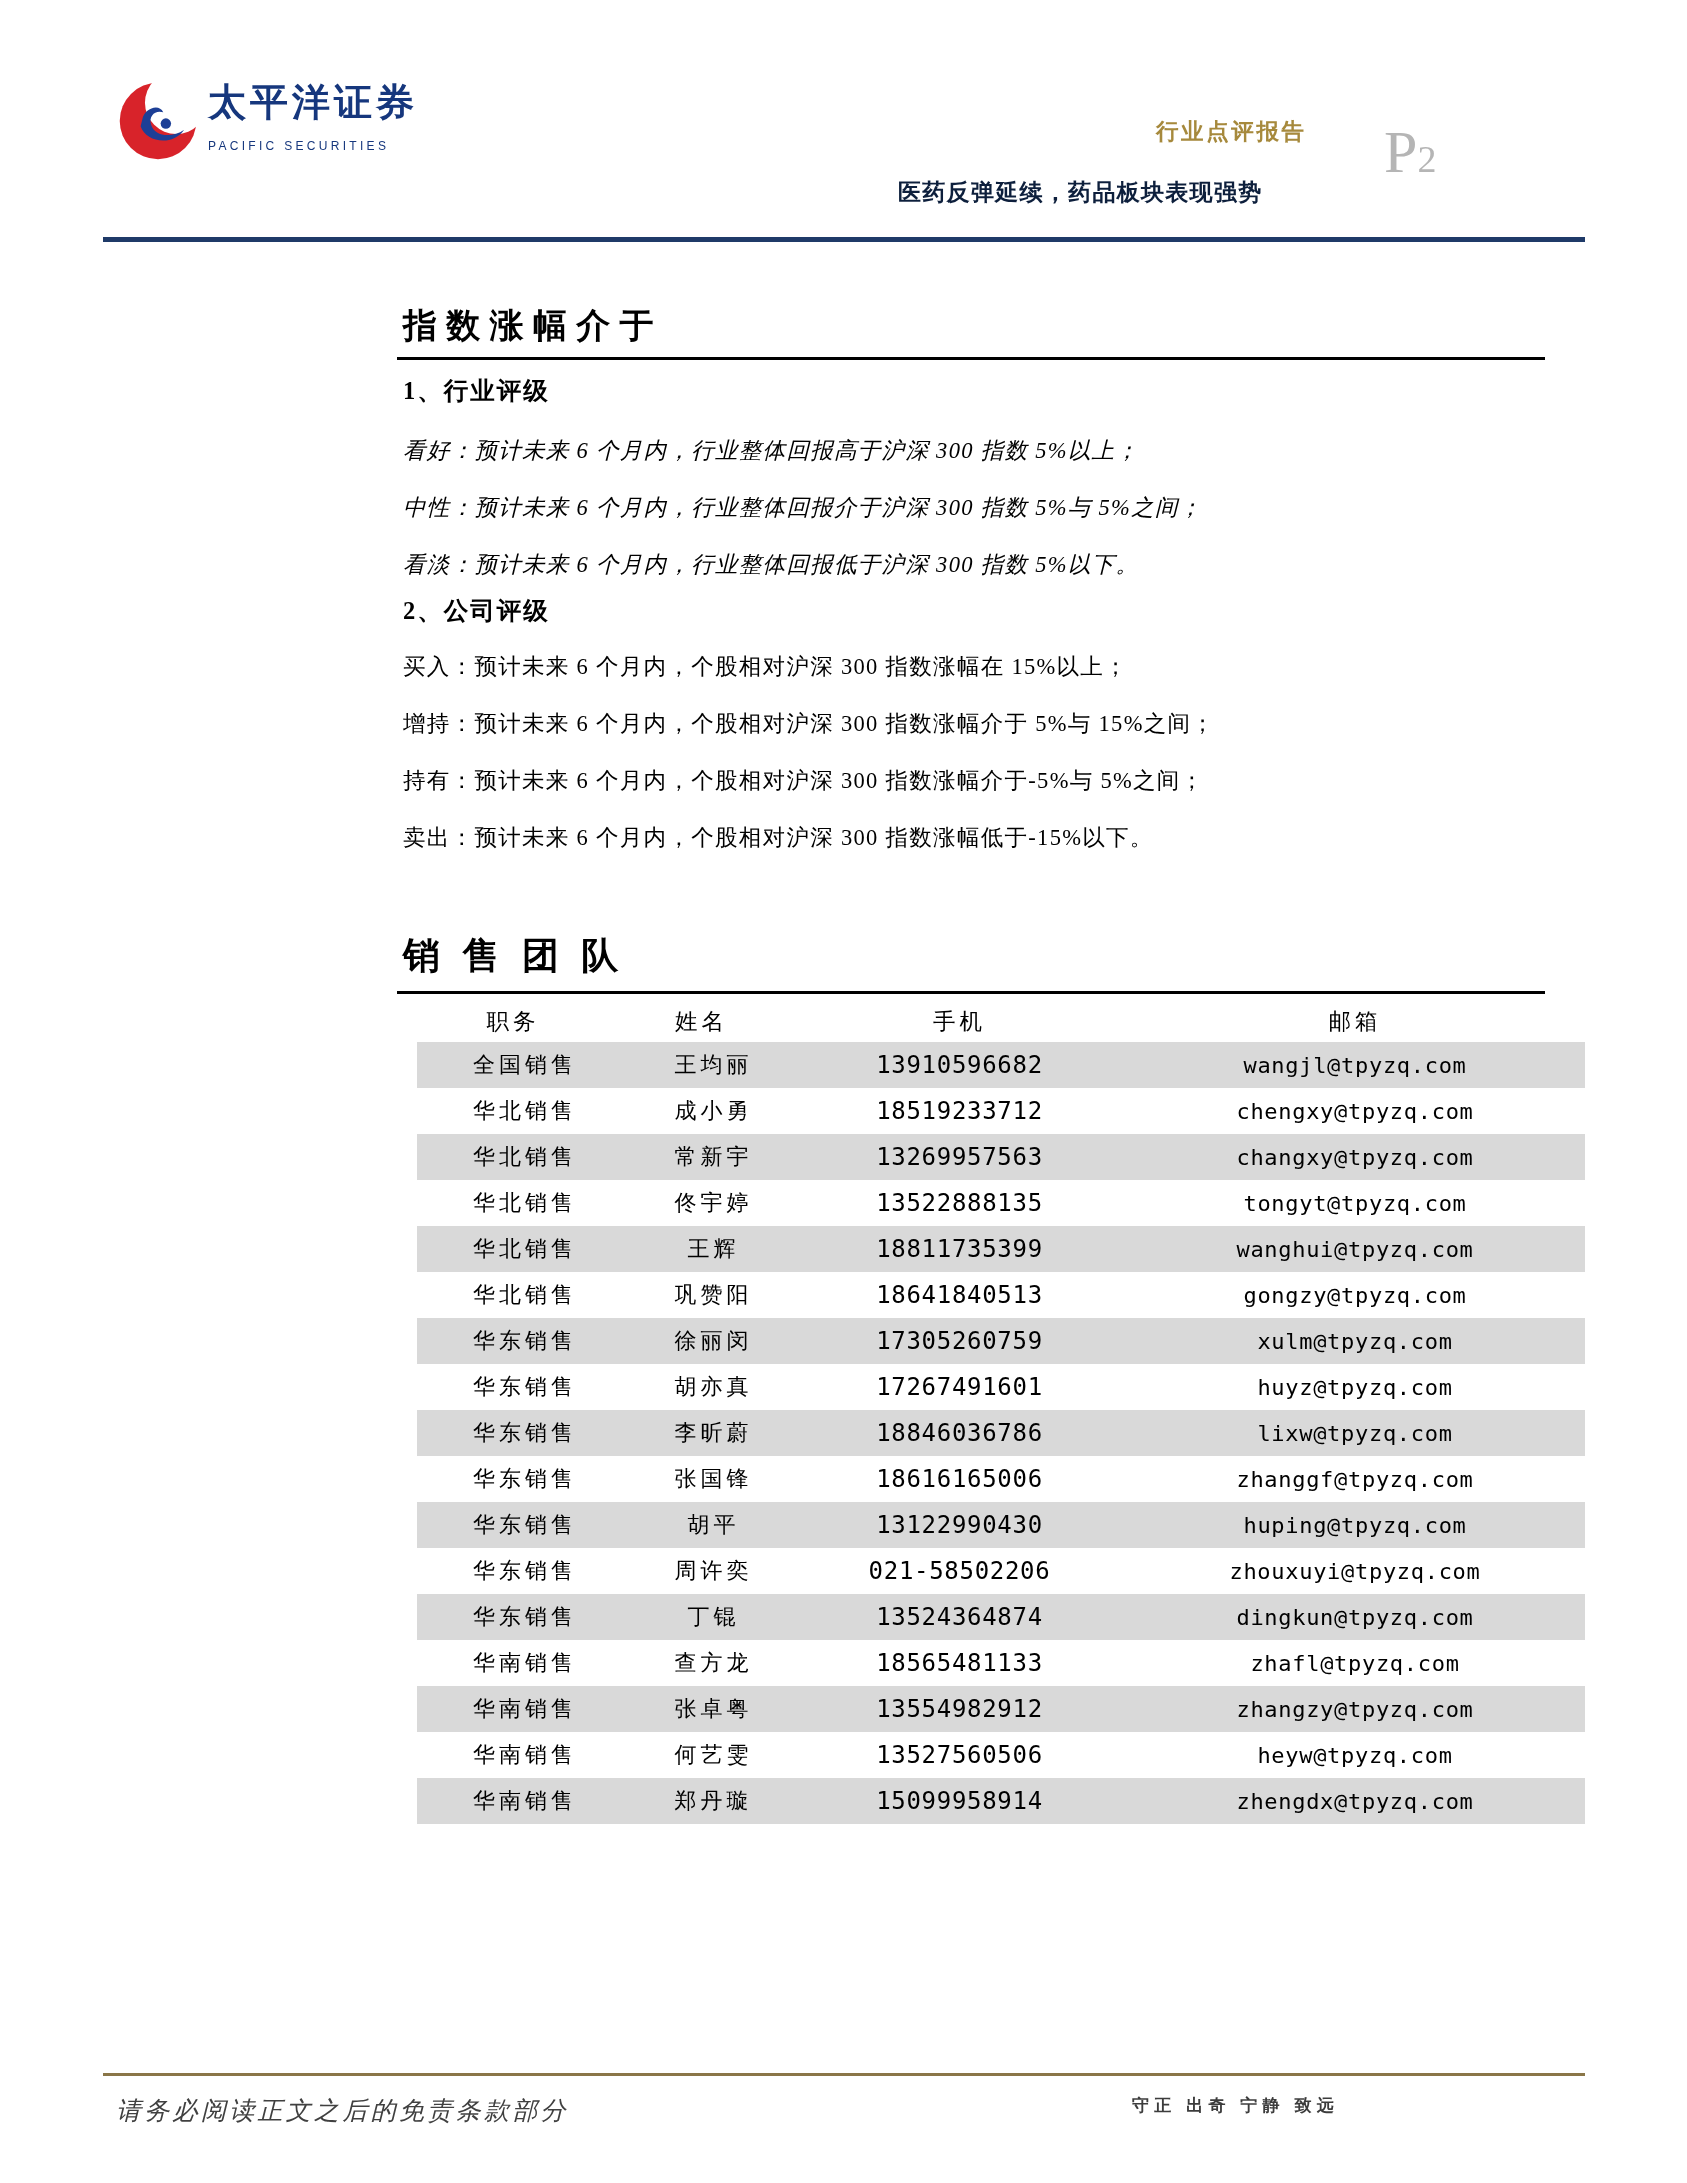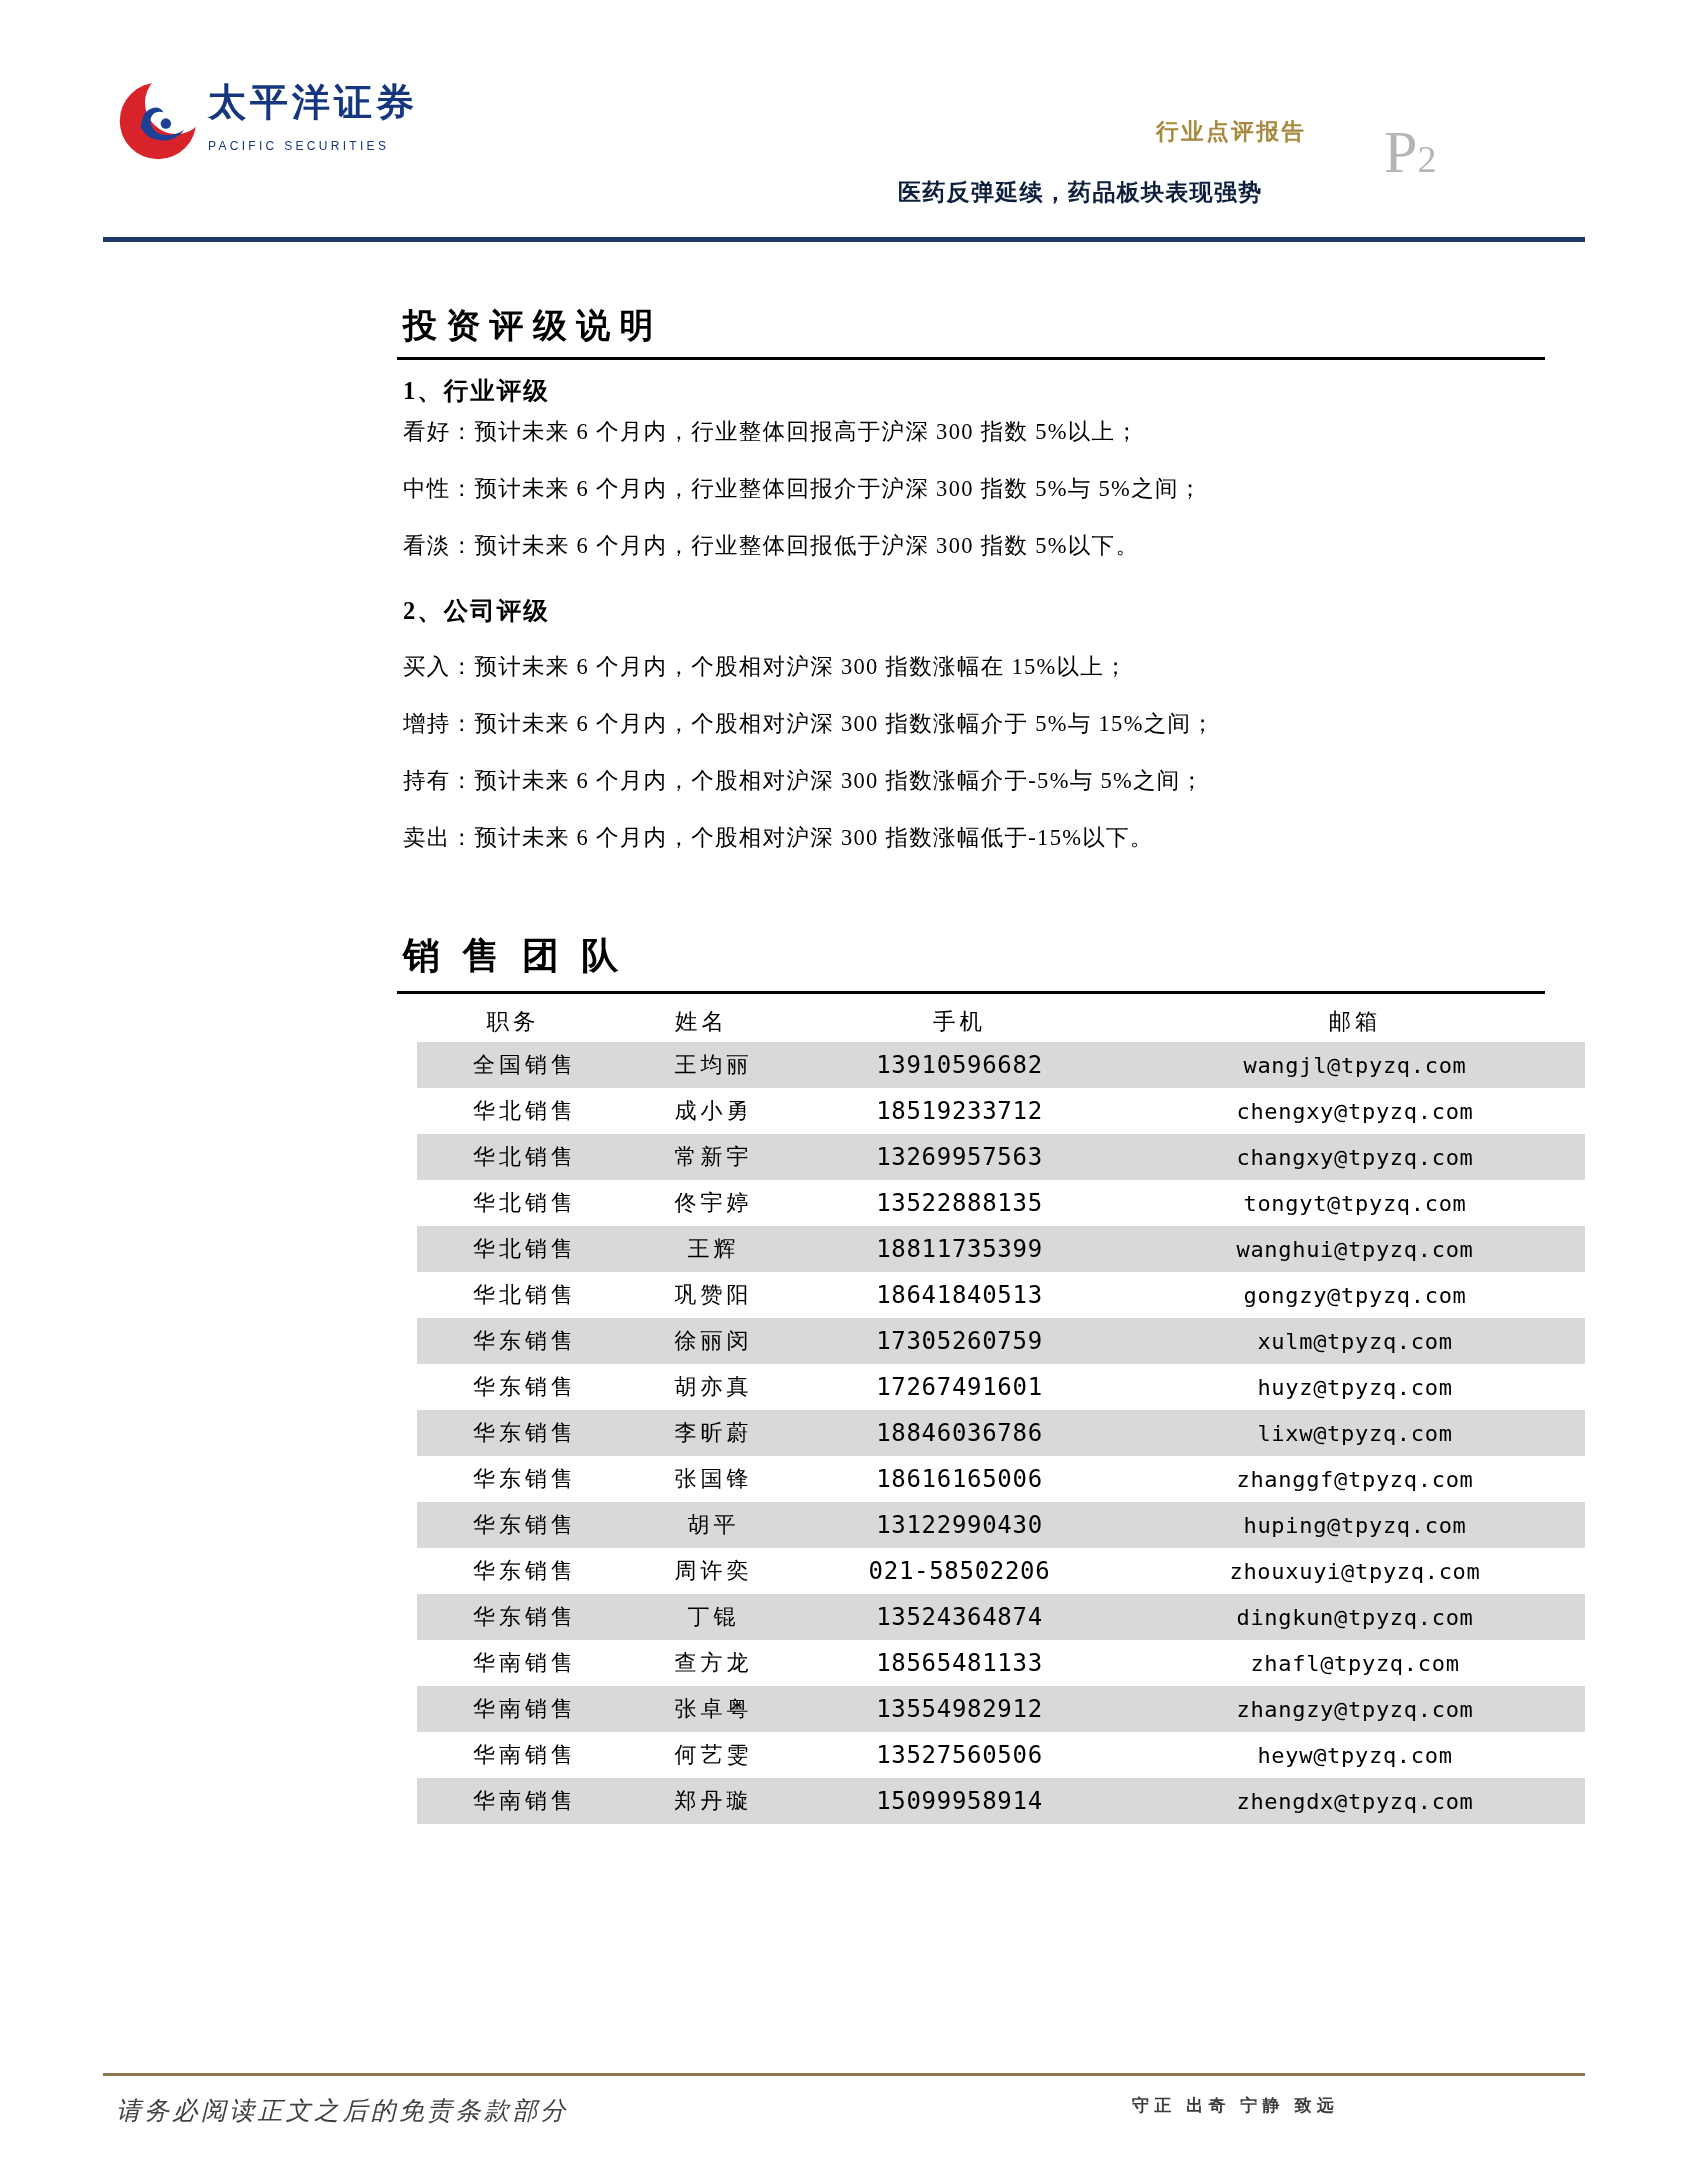--- a/index.html
+++ b/index.html
@@ -33,21 +33,21 @@
   .report-title{position:absolute;top:177px;left:898px;font-size:23px;font-weight:bold;color:#0d1f3c;letter-spacing:1.3px;}
   .page-num{position:absolute;top:122px;left:1384px;color:var(--page-gray);line-height:1;text-align:center;}
   .page-num .p-big{font-size:60px;}
   .page-num .p-small{font-size:38px;}
   .header-rule{position:absolute;top:237px;left:103px;width:1482px;height:4.6px;background:var(--navy);}
 
   
   .section-title{position:absolute;top:303px;left:403px;font-size:34px;font-weight:bold;letter-spacing:9.3px;}
   .title-rule{position:absolute;top:357px;left:397px;width:1148px;height:2.6px;background:#000;}
   .subheading-1{position:absolute;top:374px;left:403px;font-size:24.5px;font-weight:bold;letter-spacing:2px;}
-  .industry-lines{position:absolute;top:403px;left:403px;width:1164px;}
+  .industry-lines{position:absolute;top:422px;left:403px;width:1164px;font-style:italic;}
   .subheading-2{position:absolute;top:594px;left:403px;font-size:24.5px;font-weight:bold;letter-spacing:2px;}
   .company-lines{position:absolute;top:638px;left:403px;width:1164px;}
   .rating-line{height:57px;line-height:57px;font-size:22.5px;letter-spacing:1.3px;white-space:nowrap;}
 
   
   .sales-title{position:absolute;top:931px;left:403px;font-size:37px;font-weight:bold;letter-spacing:6.6px;}
   .sales-rule{position:absolute;top:991px;left:397px;width:1148px;height:3.3px;background:#000;}
   .sales-table{position:absolute;top:1000px;left:417px;width:1168px;}
   .thead,.trow{display:grid;grid-template-columns:192px 185px 331px 460px;align-items:center;}
   .thead{height:42px;font-size:22.5px;font-weight:normal;}
@@ -80,21 +80,21 @@
       <span class="brand-cn">太平洋证券</span>
       <span class="brand-en">PACIFIC SECURITIES</span>
     </div>
   </div>
 
   <div class="report-type">行业点评报告</div>
   <div class="report-title">医药反弹延续，药品板块表现强势</div>
   <div class="page-num"><span class="p-big">P</span><span class="p-small">2</span></div>
   <div class="header-rule"></div>
 
-  <div class="section-title">投资评级说明</div>
+  <div class="section-title">指数涨幅介于</div>
   <div class="title-rule"></div>
 
   <div class="subheading-1">1、行业评级</div>
   <div class="industry-lines">
       <div class="rating-line">看好：预计未来 6 个月内，行业整体回报高于沪深 300 指数 5%以上；</div>
       <div class="rating-line">中性：预计未来 6 个月内，行业整体回报介于沪深 300 指数 5%与 5%之间；</div>
       <div class="rating-line">看淡：预计未来 6 个月内，行业整体回报低于沪深 300 指数 5%以下。</div>
     </div>
 
   <div class="subheading-2">2、公司评级</div>

